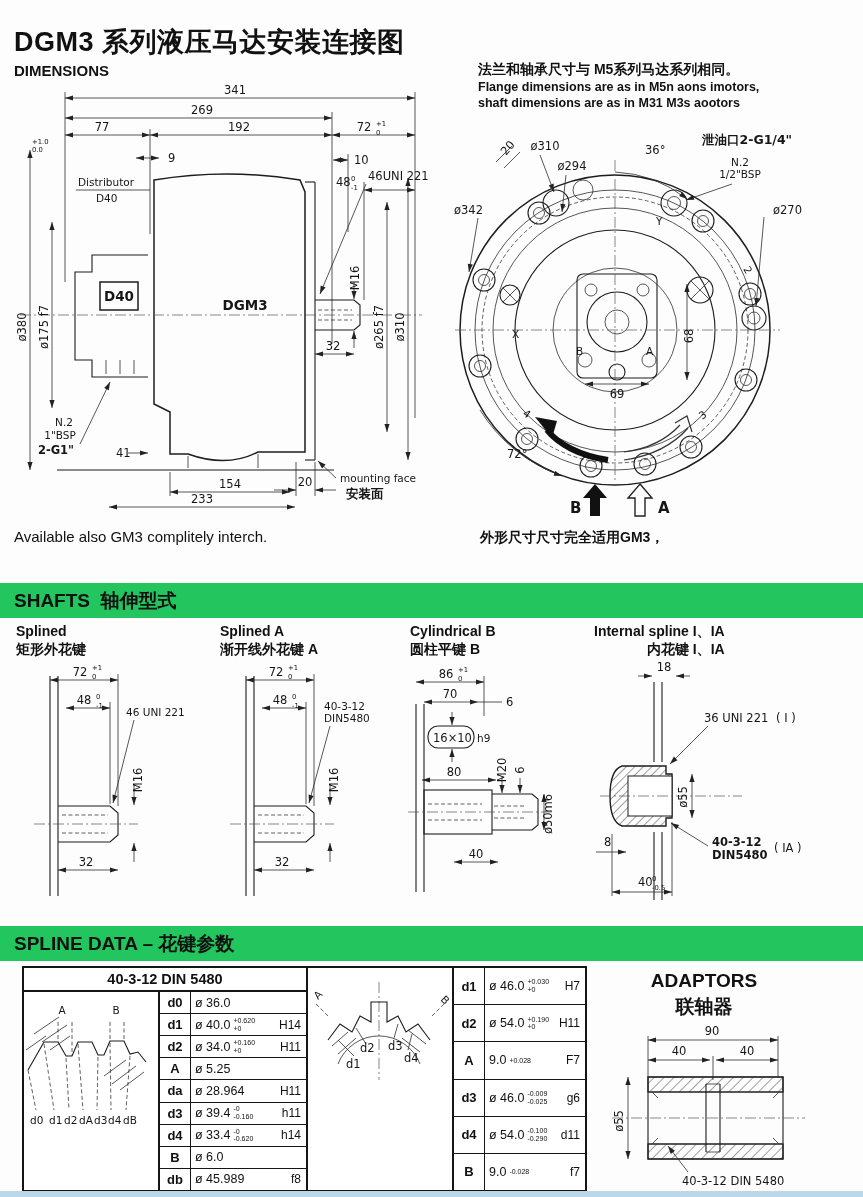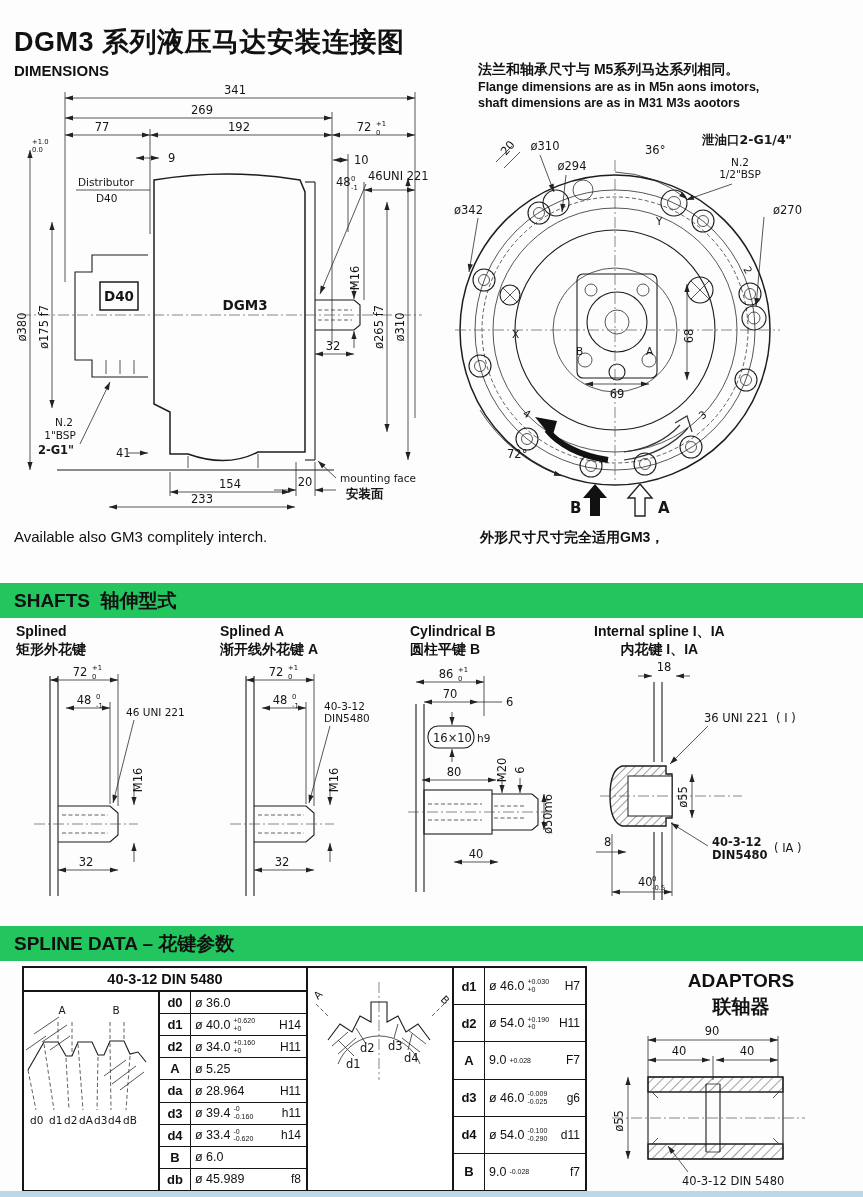--- a/index.html
+++ b/index.html
@@ -297,21 +297,21 @@
   <div class="cn">矩形外花键</div>
 </div>
 <div class="abs shaft-title" style="left:220px;top:622px">
   <div>Splined A</div>
   <div class="cn">渐开线外花键 A</div>
 </div>
 <div class="abs shaft-title" style="left:410px;top:622px">
   <div>Cylindrical B</div>
   <div class="cn">圆柱平键 B</div>
 </div>
-<div class="abs shaft-title" style="left:594px;top:622px;text-align:center">
+<div class="abs shaft-title" style="left:594px;top:622px;text-align:right">
   <div>Internal spline I、IA</div>
   <div class="cn">内花键 I、IA</div>
 </div>
 
 <svg class="abs" style="left:22px;top:656px" width="196" height="252" viewBox="0 0 196 252">
   <defs>
     <marker id="mS1" markerWidth="10" markerHeight="8" refX="8.6" refY="3" orient="auto-start-reverse" markerUnits="userSpaceOnUse">
       <path d="M8.6,3 L0.6,0.4 L0.6,5.6 Z" fill="#222"></path>
     </marker>
   </defs>
@@ -702,21 +702,21 @@
                 <i></i>
               </span>
               <span class="fit">f7</span>
             </span>
           </div>
       </div>
     </div>
   </div>
 </div>
 
-<div class="abs adhead" style="left:621px;top:968px;width:240px">
+<div class="abs adhead" style="left:584px;top:968px;width:240px">
   <div>ADAPTORS</div>
   <div>联轴器</div>
 </div>
 
 <svg class="abs" style="left:600px;top:1022px" width="262" height="172" viewBox="0 0 262 172">
   <defs>
     <marker id="mAD" markerWidth="10" markerHeight="8" refX="8.6" refY="3" orient="auto-start-reverse" markerUnits="userSpaceOnUse">
       <path d="M8.6,3 L0.6,0.4 L0.6,5.6 Z" fill="#222"></path>
     </marker>
     <pattern id="hatAD" width="7" height="7" patternUnits="userSpaceOnUse" patternTransform="rotate(45)">

